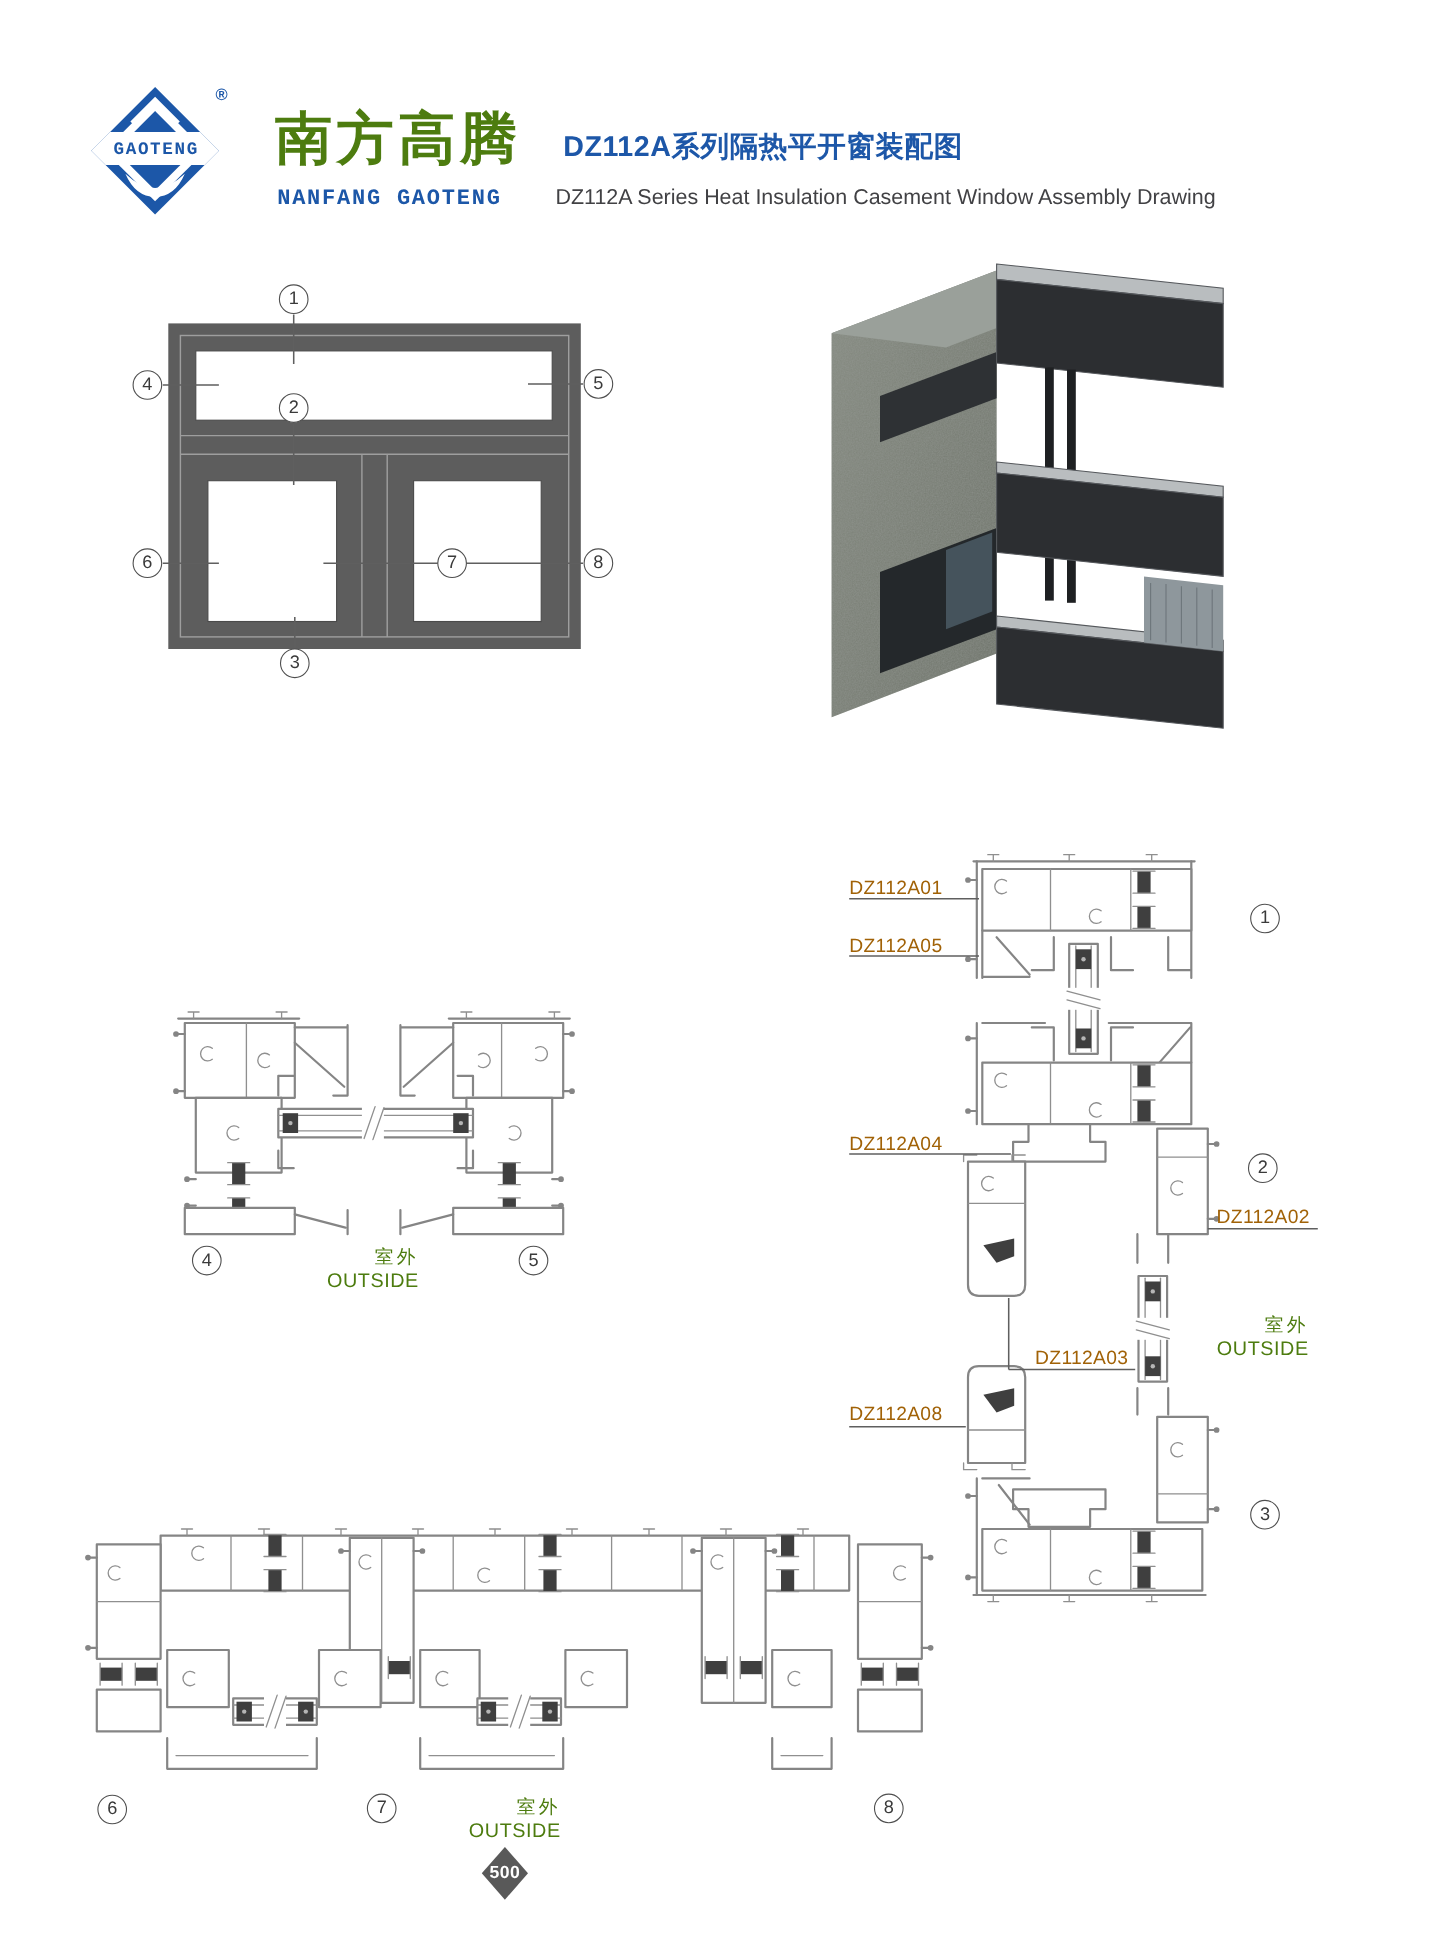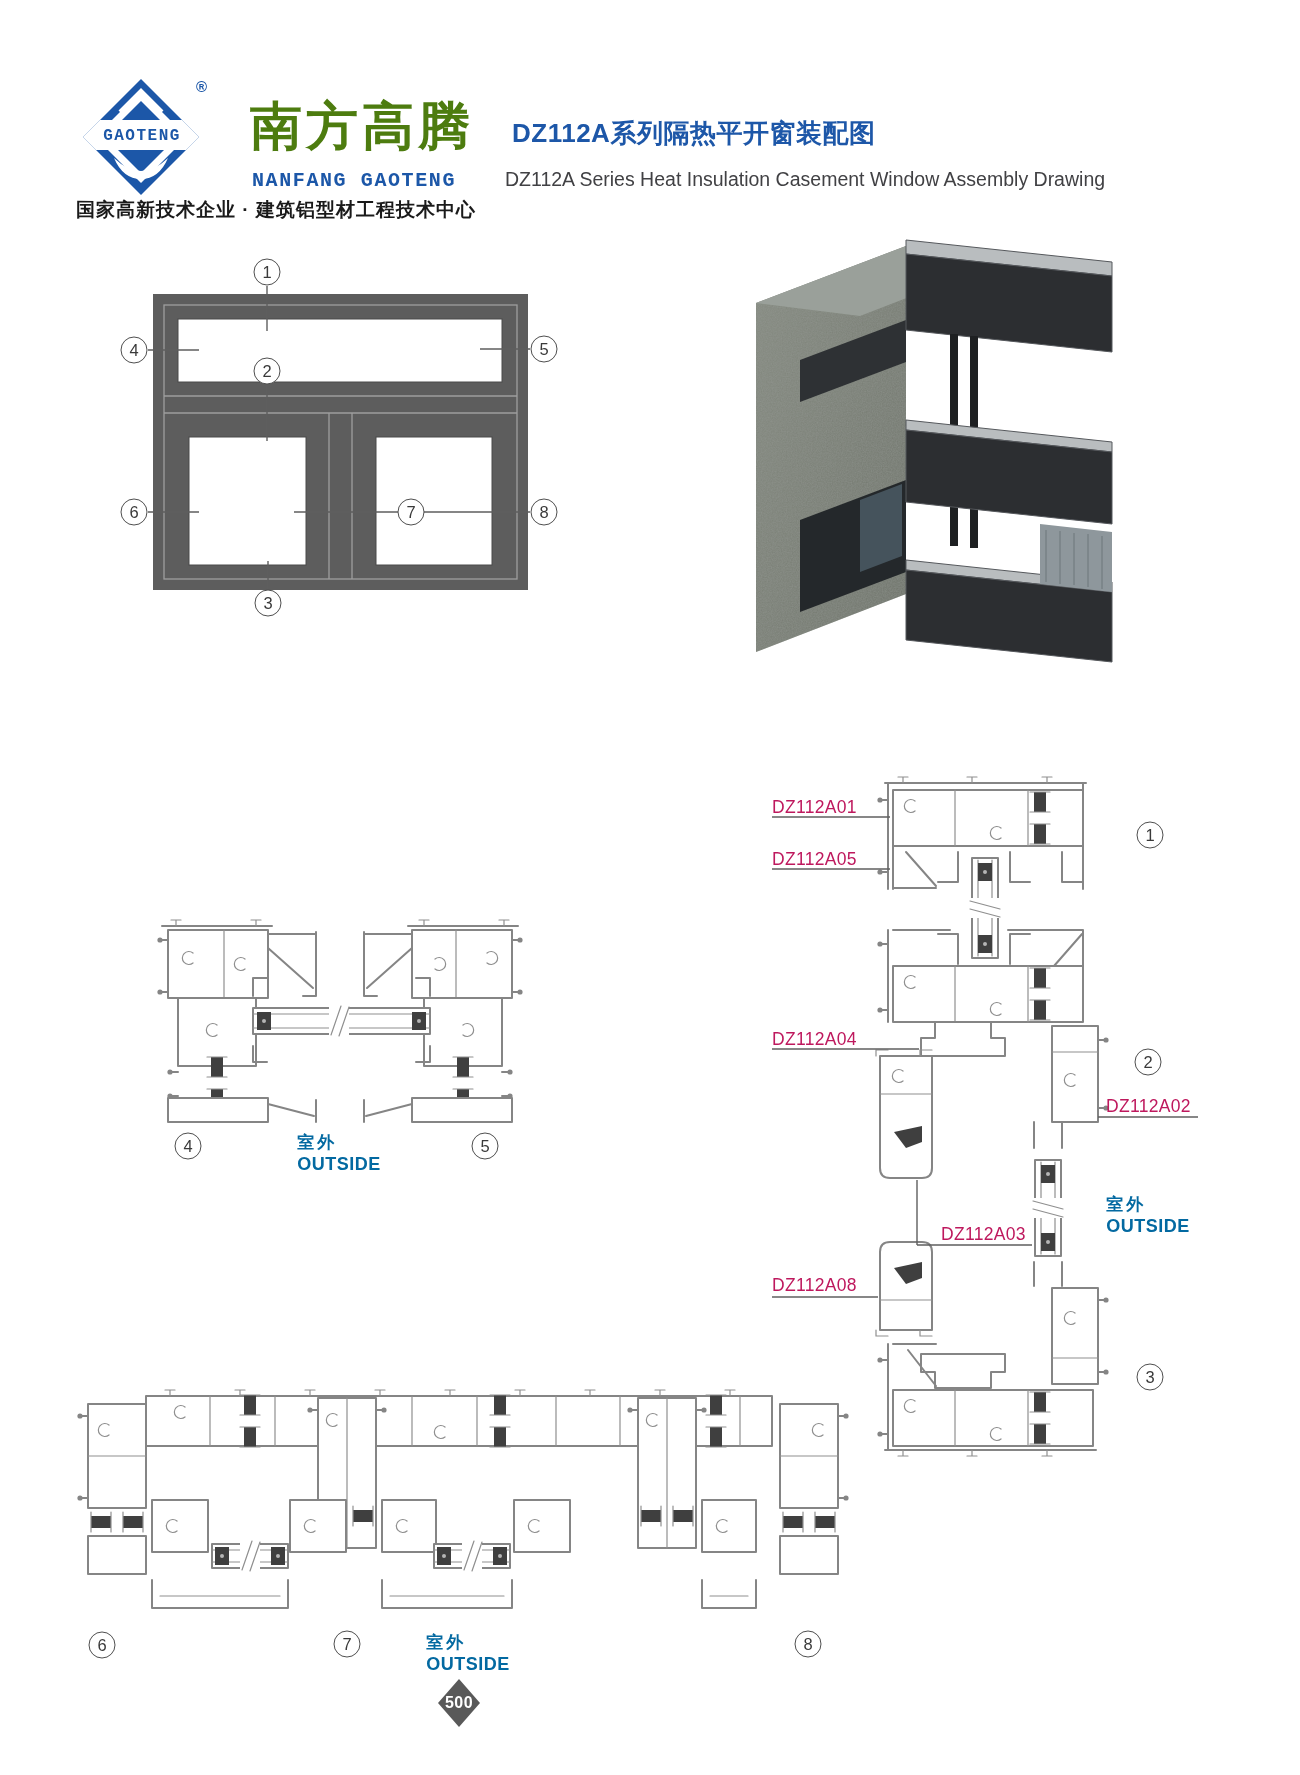--- a/index.html
+++ b/index.html
@@ -17,24 +17,24 @@
 
   .title-cn { position:absolute; left:512px; top:116px; width:550px; font-size:26px; font-weight:bold; letter-spacing:0.5px; white-space:nowrap; }
   .title-en { position:absolute; left:505px; top:168px; width:560px; font-size:19.5px; color:#414144; white-space:nowrap; }
 
   
   .callout { position:absolute; width:27px; height:27px; border:1.6px solid #4f4f4f; border-radius:50%;
              background:#fff; color:#3a3a3a; font-size:16.5px; display:flex; align-items:center; justify-content:center;
              transform:translate(-50%,-50%); }
 
   
-  .plabel { position:absolute; font-size:17.5px; color:#be185d; letter-spacing:0.3px; white-space:nowrap; }
+  .plabel { position:absolute; font-size:17.5px; color:#a16207; letter-spacing:0.3px; white-space:nowrap; }
 
   
-  .outside { position:absolute; transform:translateX(-50%); text-align:left; color:#0369a1;font-weight:bold; }
+  .outside { position:absolute; transform:translateX(-50%); text-align:right; color:#4d7c0f; }
   .outside .cn { font-size:17px; letter-spacing:3px; }
   .outside .en { font-size:18px; letter-spacing:0.5px; }
 
   .page-num { position:absolute; transform:translate(-50%,-50%); color:#fff; font-size:16px; font-weight:bold; letter-spacing:0.5px; }
 
   
   .p2 { stroke:#858585; stroke-width:2; fill:none; stroke-linecap:round; stroke-linejoin:round; }
   .p1 { stroke:#8f8f8f; stroke-width:1.2; fill:none; stroke-linecap:round; }
   .pf { fill:#fff; stroke:#858585; stroke-width:2; stroke-linejoin:round; }
   .pd { fill:#3f3f3f; stroke:none; }
@@ -346,21 +346,20 @@
       <path class="ldr" d="M772 1297 H878"></path>
     </g>
 
     <polygon points="459,1679 480,1703 459,1727 438,1703" fill="#595959"></polygon>
   </svg>
 
   <span class="logo-text" style="color:#1c57a8">GAOTENG</span>
   <span class="regmark" style="color:#1c57a8">®</span>
   <div class="brand-cn" style="color:#4d7c0f">南方高腾</div>
   <div class="brand-en" style="color:#1c57a8">NANFANG GAOTENG</div>
-  <div class="tagline">国家高新技术企业 · 建筑铝型材工程技术中心</div>
   <div class="title-cn" style="color:#1d57a8">DZ112A系列隔热平开窗装配图</div>
   <div class="title-en">DZ112A Series Heat Insulation Casement Window Assembly Drawing</div>
 
   <div class="callout" style="left:267px;top:272px">
       <span>1</span>
     </div>
   <div class="callout" style="left:267px;top:371px">
       <span>2</span>
     </div>
   <div class="callout" style="left:268px;top:603px">

